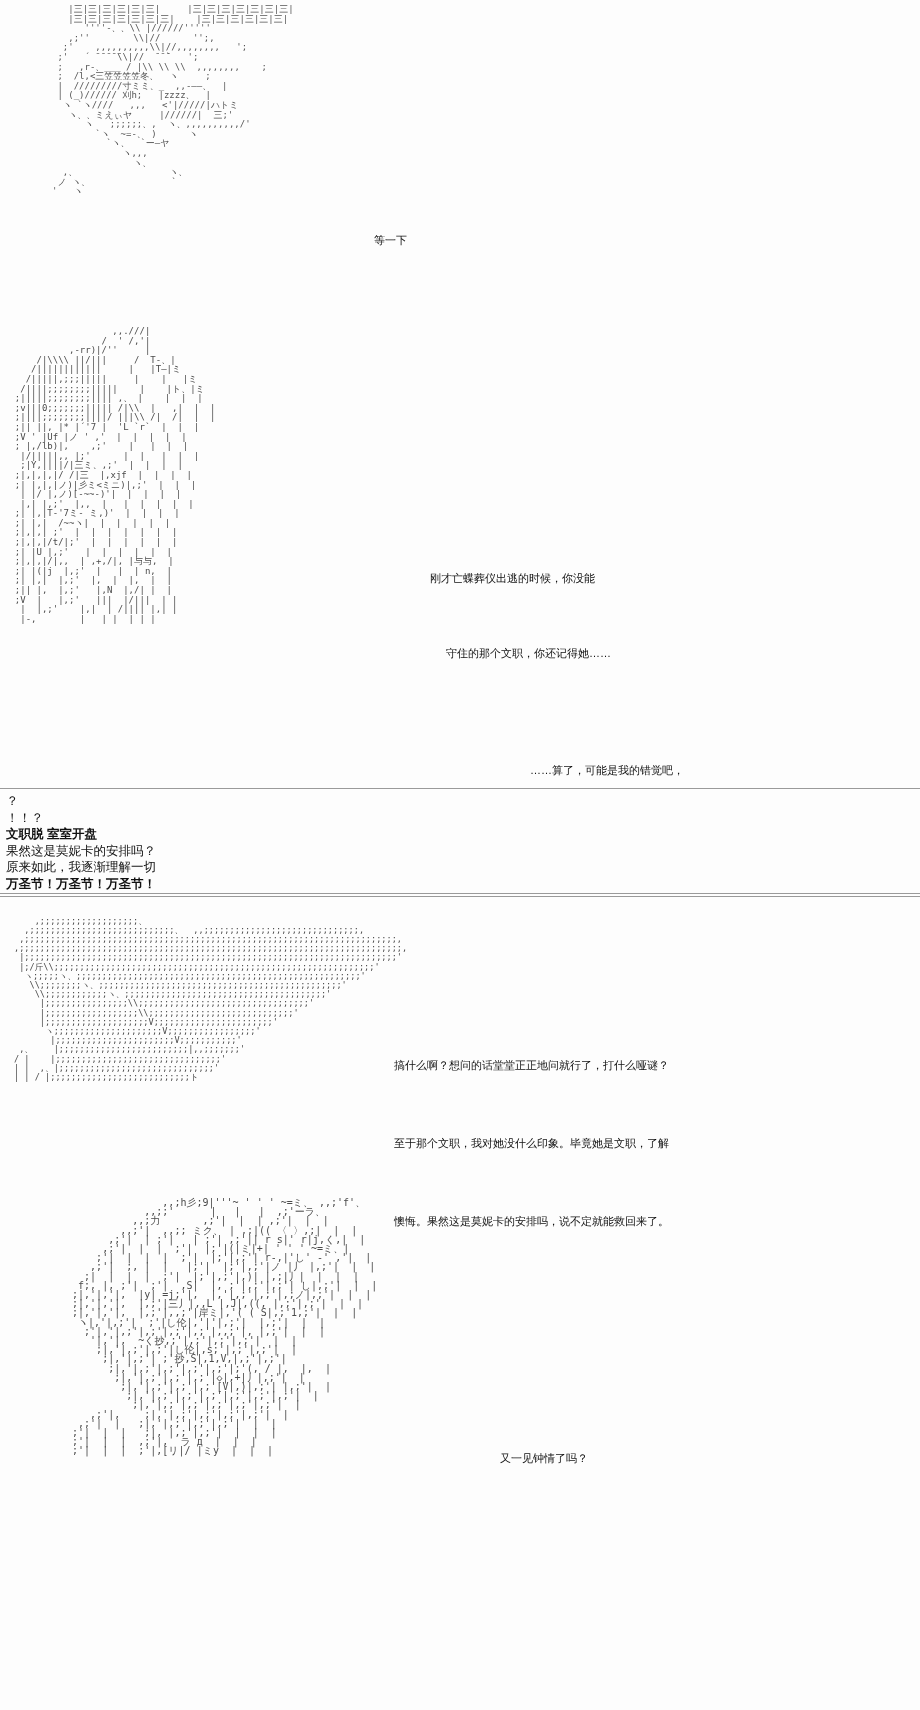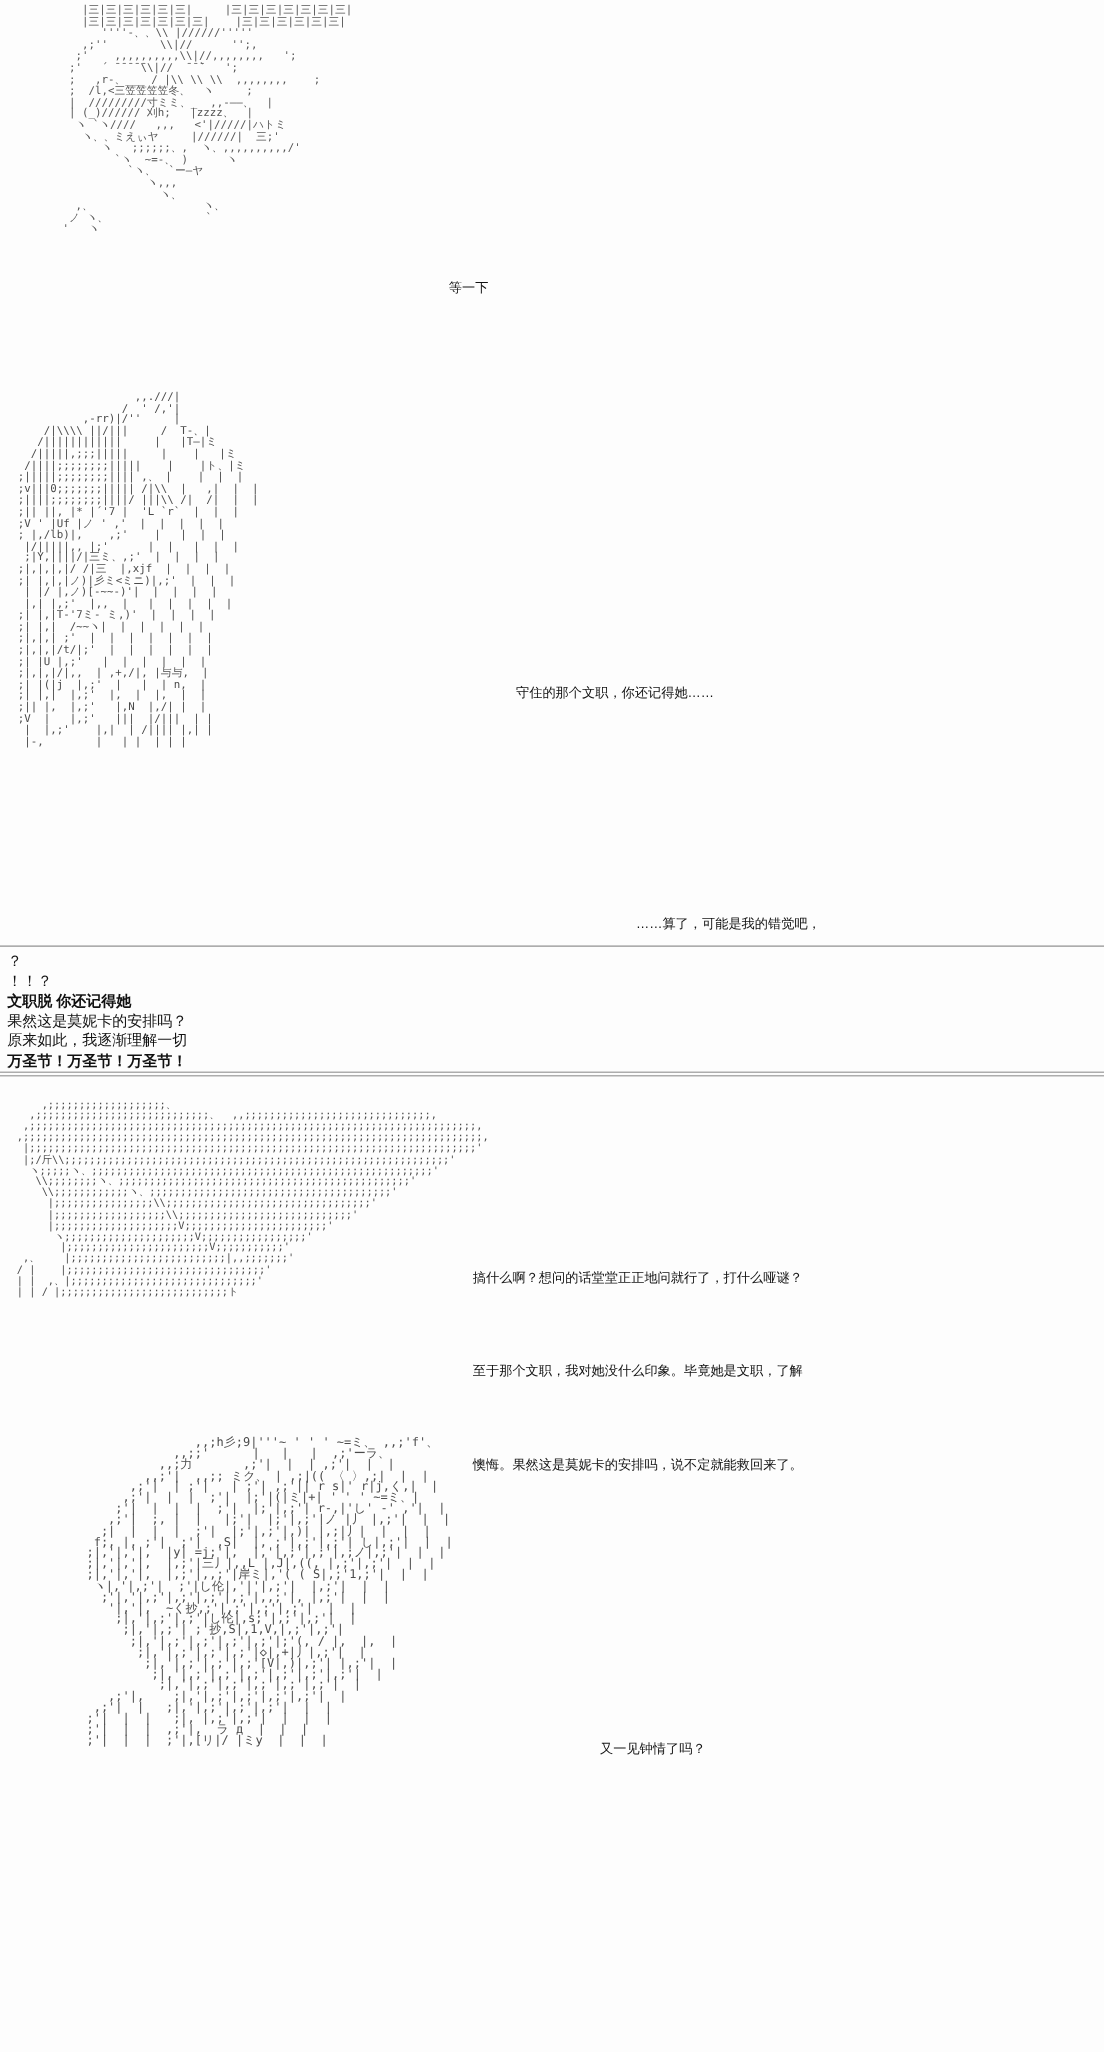--- a/index.html
+++ b/index.html
@@ -170,33 +170,34 @@
   ;|,|,|/|,,  | ,+,/|, |与与,  |
   ;| |(|j  |,;'  |   |  | n,  |
   ;| |,|  |,;'  |,  |  |,  |  |
   ;|| |,  |,;'   |,N  |,/| |  |
   ;V  |   |,;'   |||  |/|||  | |
    |  |,;'    |,|  | /|||| |,| |
    |-,        |   | |  | | |
 </pre>
 
   <div class="dlg dlg-memory">
+    <span class="ln">刚才亡蝶葬仪出逃的时候，你没能</span>
     <span class="ln">守住的那个文职，你还记得她……</span>
   </div>
 
   <div class="dlg dlg-nevermind">
     <span class="ln">……算了，可能是我的错觉吧，</span>
     <span class="ln">当我没问过。</span>
   </div>
 
   <div class="rule rule-top"></div>
   <div class="comments">
     <div class="comment-line">？</div>
     <div class="comment-line">！！？</div>
-    <div class="comment-line bold">文职脱 你还记得她</div>
+    <div class="comment-line bold">文职脱 室室开盘</div>
     <div class="comment-line">果然这是莫妮卡的安排吗？</div>
     <div class="comment-line">原来如此，我逐渐理解一切</div>
     <div class="comment-line bold">万圣节！万圣节！万圣节！</div>
   </div>
   <div class="rule rule-bot"></div>
 
   <pre class="aa aa-mid">    ,;;;;;;;;;;;;;;;;;;;、
   ,;;;;;;;;;;;;;;;;;;;;;;;;;;;;、  ,,;;;;;;;;;;;;;;;;;;;;;;;;;;;;;;,
  ,;;;;;;;;;;;;;;;;;;;;;;;;;;;;;;;;;;;;;;;;;;;;;;;;;;;;;;;;;;;;;;;;;;;;;;;;,
 ,;;;;;;;;;;;;;;;;;;;;;;;;;;;;;;;;;;;;;;;;;;;;;;;;;;;;;;;;;;;;;;;;;;;;;;;;;;,

